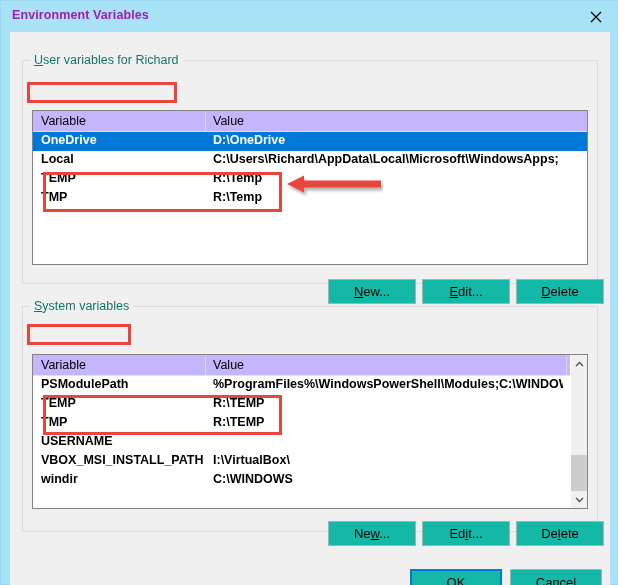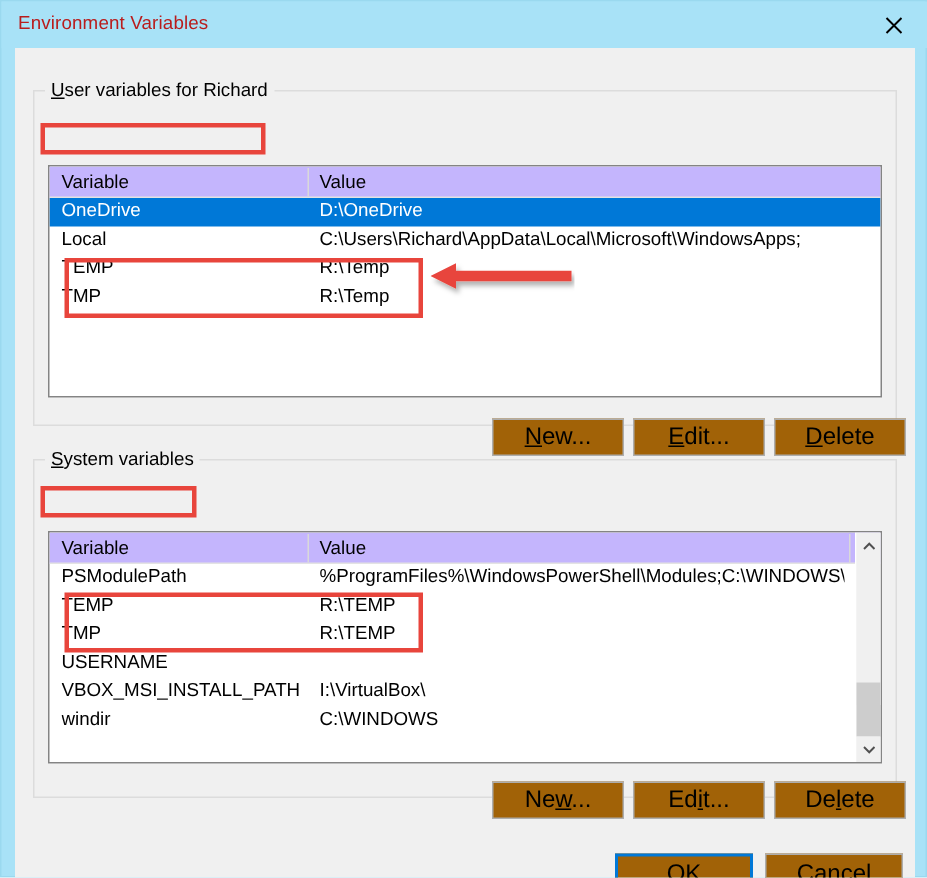--- a/index.html
+++ b/index.html
@@ -23,23 +23,24 @@
   #titlebar {
     position: absolute;
     left: 0; top: 0;
     width: 618px; height: 31px;
     background: #a8e2f7;
   }
   #title-text {
     position: absolute;
     left: 11px; top: 7px;
     font-size: 12.5px;
-    color: #b91c1c;
+    color: #a21caf;
     letter-spacing: 0.1px;
     white-space: nowrap;
+    font-weight: bold;
   }
   #close-btn {
     position: absolute;
     right: 0; top: 0;
     width: 46px; height: 31px;
     display: flex; align-items: center; justify-content: center;
     cursor: default;
   }
   #close-btn svg { display: block; }
 
@@ -58,21 +59,21 @@
     background: transparent;
   }
   #grp-user   { left: 12px;  top: 28px;  width: 576px; height: 224px; }
   #grp-system { left: 12px;  top: 274px; width: 576px; height: 226px; }
 
   .group-legend {
     position: absolute;
     background: #f0f0f0;
     padding: 0 4px;
     font-size: 12.5px;
-    color: #000000;
+    color: #0f766e;
     white-space: nowrap;
   }
   #lgd-user   { left: 20px; top: 21px; }
   #lgd-system { left: 20px; top: 267px; }
 
   
   .listview {
     position: absolute;
     background: #ffffff;
     border: 1px solid #848484;
@@ -105,20 +106,21 @@
   .lv-header .divider.d2 {
     left: 533px;
   }
 
   .lv-body { position: relative; }
 
   .lv-row {
     position: relative;
     height: 19px;
     white-space: nowrap;
+    font-weight: bold;
   }
   .lv-row .cell {
     position: absolute;
     top: 1px;
     font-size: 12.5px;
     color: #000000;
     white-space: nowrap;
     overflow: hidden;
   }
   .lv-row .cell.var { left: 8px; width: 168px; }
@@ -149,23 +151,23 @@
   }
   .lv-scroll .track-top {
     position: absolute; left: 0; top: 17px; width: 17px;
     background: #f0f0f0;
   }
 
   
   .btn {
     position: absolute;
     height: 25px;
-    background: #a16207;
+    background: #14b8a6;
     border: 1px solid #adadad;
-    font-size: 16px;
+    font-size: 13px;
     color: #000000;
     display: flex;
     align-items: center;
     justify-content: center;
     cursor: default;
     white-space: nowrap;
     font-family: "Liberation Sans", sans-serif;
   }
   .btn u { text-decoration: underline; }
 

